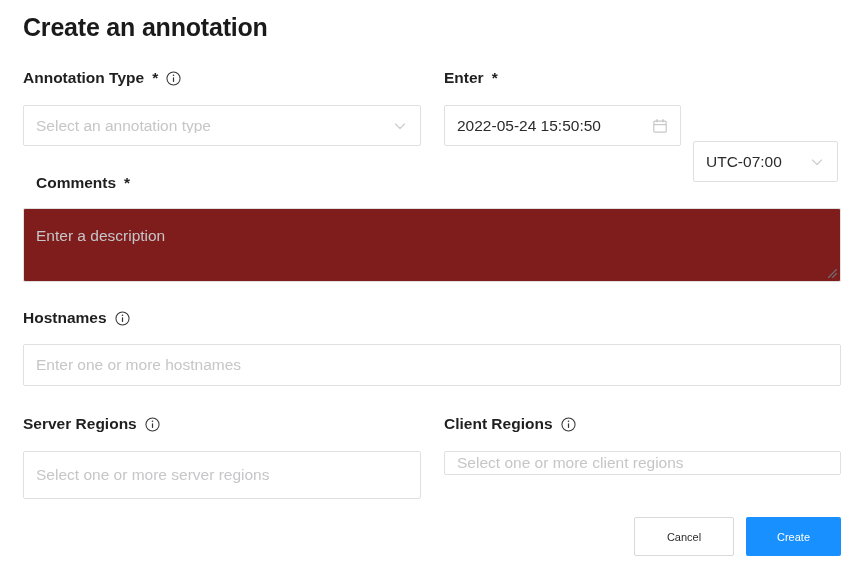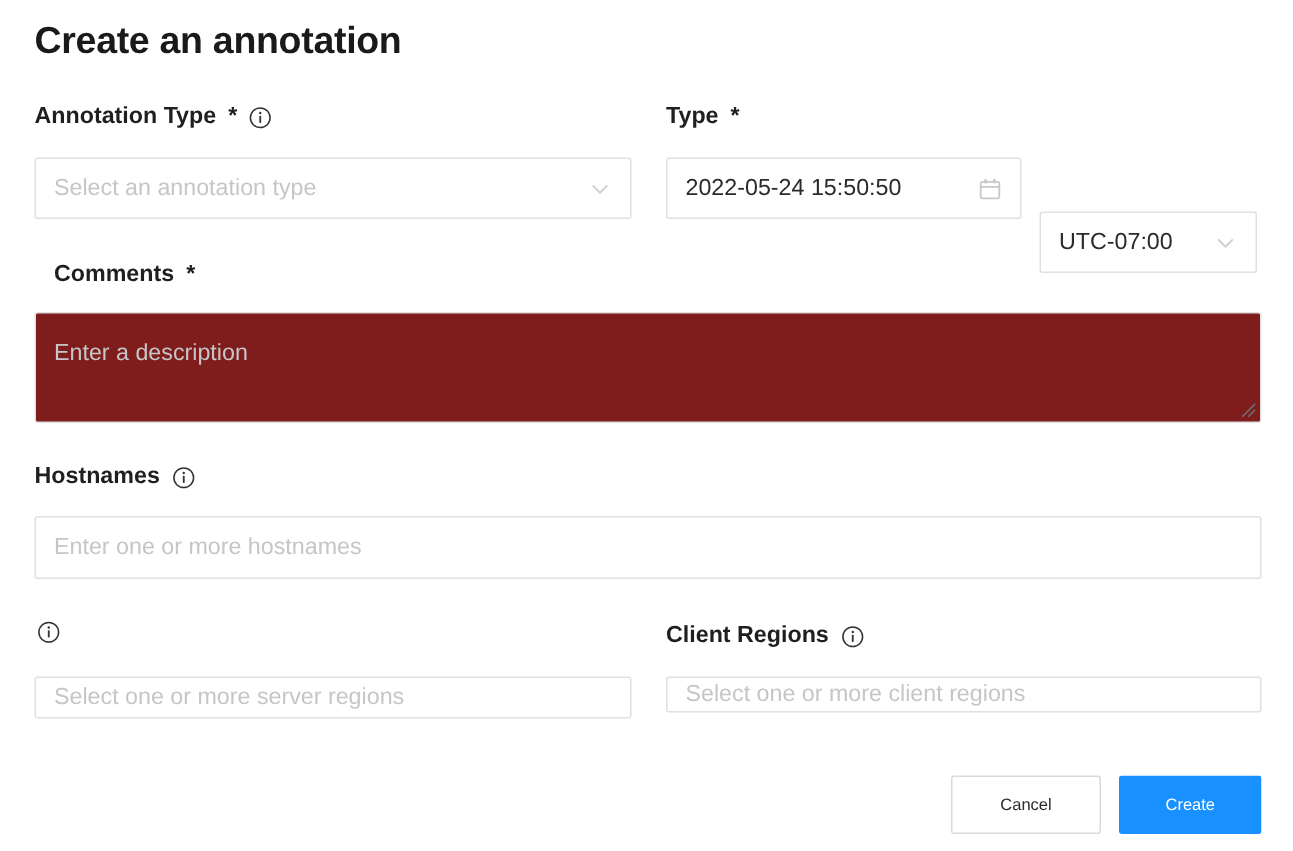--- a/index.html
+++ b/index.html
@@ -175,21 +175,21 @@
   </div>
 
   <div class="input-box" style="left:23px; top:105px; width:398px; height:41px;">
     <span class="ph">Select an annotation type</span>
     <svg class="chevron" viewBox="0 0 16 16" aria-hidden="true">
       <path d="M3.5 6 L8 10.5 L12.5 6" fill="none" stroke="#d0d0d2" stroke-width="1.3" stroke-linecap="round" stroke-linejoin="round"></path>
     </svg>
   </div>
 
   <div class="field-label" style="left:444px; top:68px;">
-    <span>Type</span>
+    <span>Enter</span>
     <span class="req-star">*</span>
   </div>
 
   <div class="input-box" style="left:444px; top:105px; width:237px; height:41px;">
     <span class="val">2022-05-24 15:50:50</span>
     <svg class="cal-icon" viewBox="0 0 16 16" aria-hidden="true">
       <rect x="1.8" y="3.2" width="12.4" height="11" rx="1" fill="none" stroke="#c8c8ca" stroke-width="1.2"></rect>
       <line x1="1.8" y1="6.6" x2="14.2" y2="6.6" stroke="#c8c8ca" stroke-width="1.2"></line>
       <rect x="4.2" y="1.3" width="1.7" height="3" rx="0.5" fill="#c8c8ca"></rect>
       <rect x="10.1" y="1.3" width="1.7" height="3" rx="0.5" fill="#c8c8ca"></rect>
@@ -224,30 +224,31 @@
         <rect x="7.35" y="6.6" width="1.3" height="5.1" rx="0.5" fill="#333333"></rect>
       </svg>
     </span>
   </div>
 
   <div class="input-box" style="left:23px; top:344px; width:818px; height:42px;">
     <span class="ph">Enter one or more hostnames</span>
   </div>
 
   <div class="field-label" style="left:23px; top:414px;">
-    <span class="info-icon">
-      <svg width="15" height="15" viewBox="0 0 16 16" aria-hidden="true">
-        <circle cx="8" cy="8" r="7" fill="none" stroke="#333333" stroke-width="1.1"></circle>
-        <circle cx="8" cy="4.6" r="0.85" fill="#333333"></circle>
-        <rect x="7.35" y="6.6" width="1.3" height="5.1" rx="0.5" fill="#333333"></rect>
-      </svg>
-    </span>
-  </div>
-
-  <div class="input-box" style="left:23px; top:451px; width:398px; height:28px;">
+    <span>Server Regions</span>
+    <span class="info-icon">
+      <svg width="15" height="15" viewBox="0 0 16 16" aria-hidden="true">
+        <circle cx="8" cy="8" r="7" fill="none" stroke="#333333" stroke-width="1.1"></circle>
+        <circle cx="8" cy="4.6" r="0.85" fill="#333333"></circle>
+        <rect x="7.35" y="6.6" width="1.3" height="5.1" rx="0.5" fill="#333333"></rect>
+      </svg>
+    </span>
+  </div>
+
+  <div class="input-box" style="left:23px; top:451px; width:398px; height:48px;">
     <span class="ph">Select one or more server regions</span>
   </div>
 
   <div class="field-label" style="left:444px; top:414px;">
     <span>Client Regions</span>
     <span class="info-icon">
       <svg width="15" height="15" viewBox="0 0 16 16" aria-hidden="true">
         <circle cx="8" cy="8" r="7" fill="none" stroke="#333333" stroke-width="1.1"></circle>
         <circle cx="8" cy="4.6" r="0.85" fill="#333333"></circle>
         <rect x="7.35" y="6.6" width="1.3" height="5.1" rx="0.5" fill="#333333"></rect>

